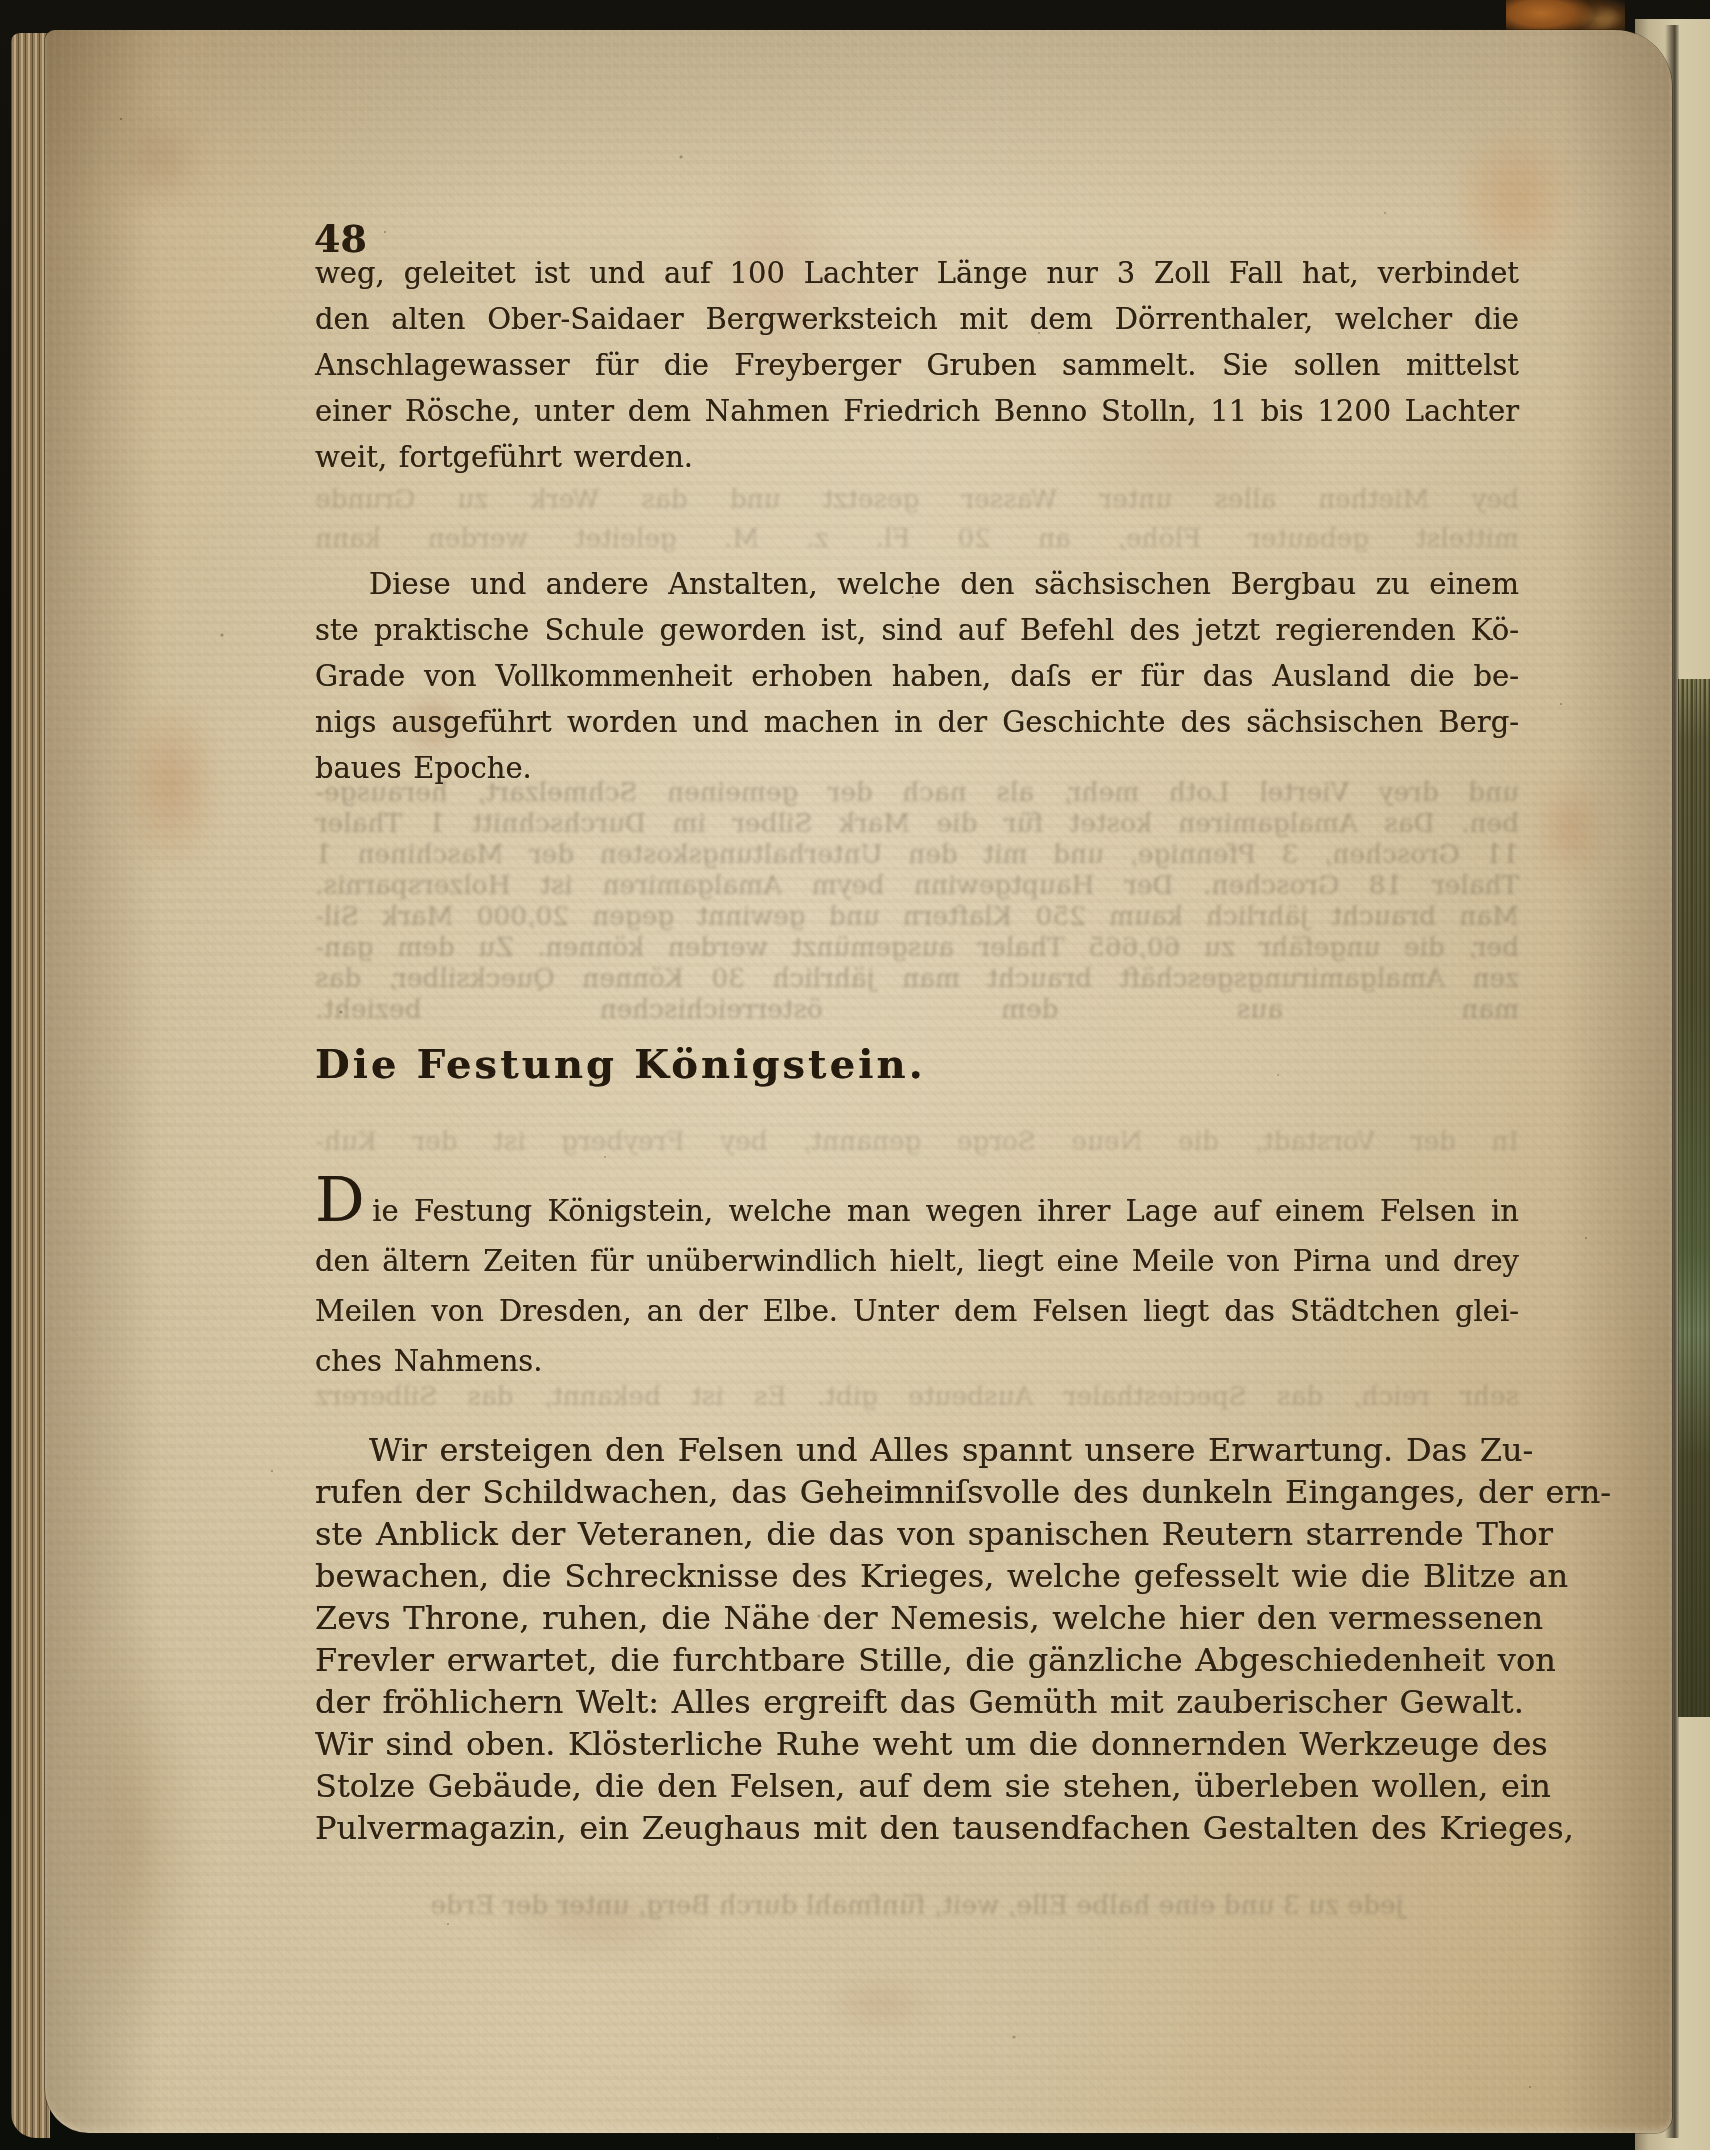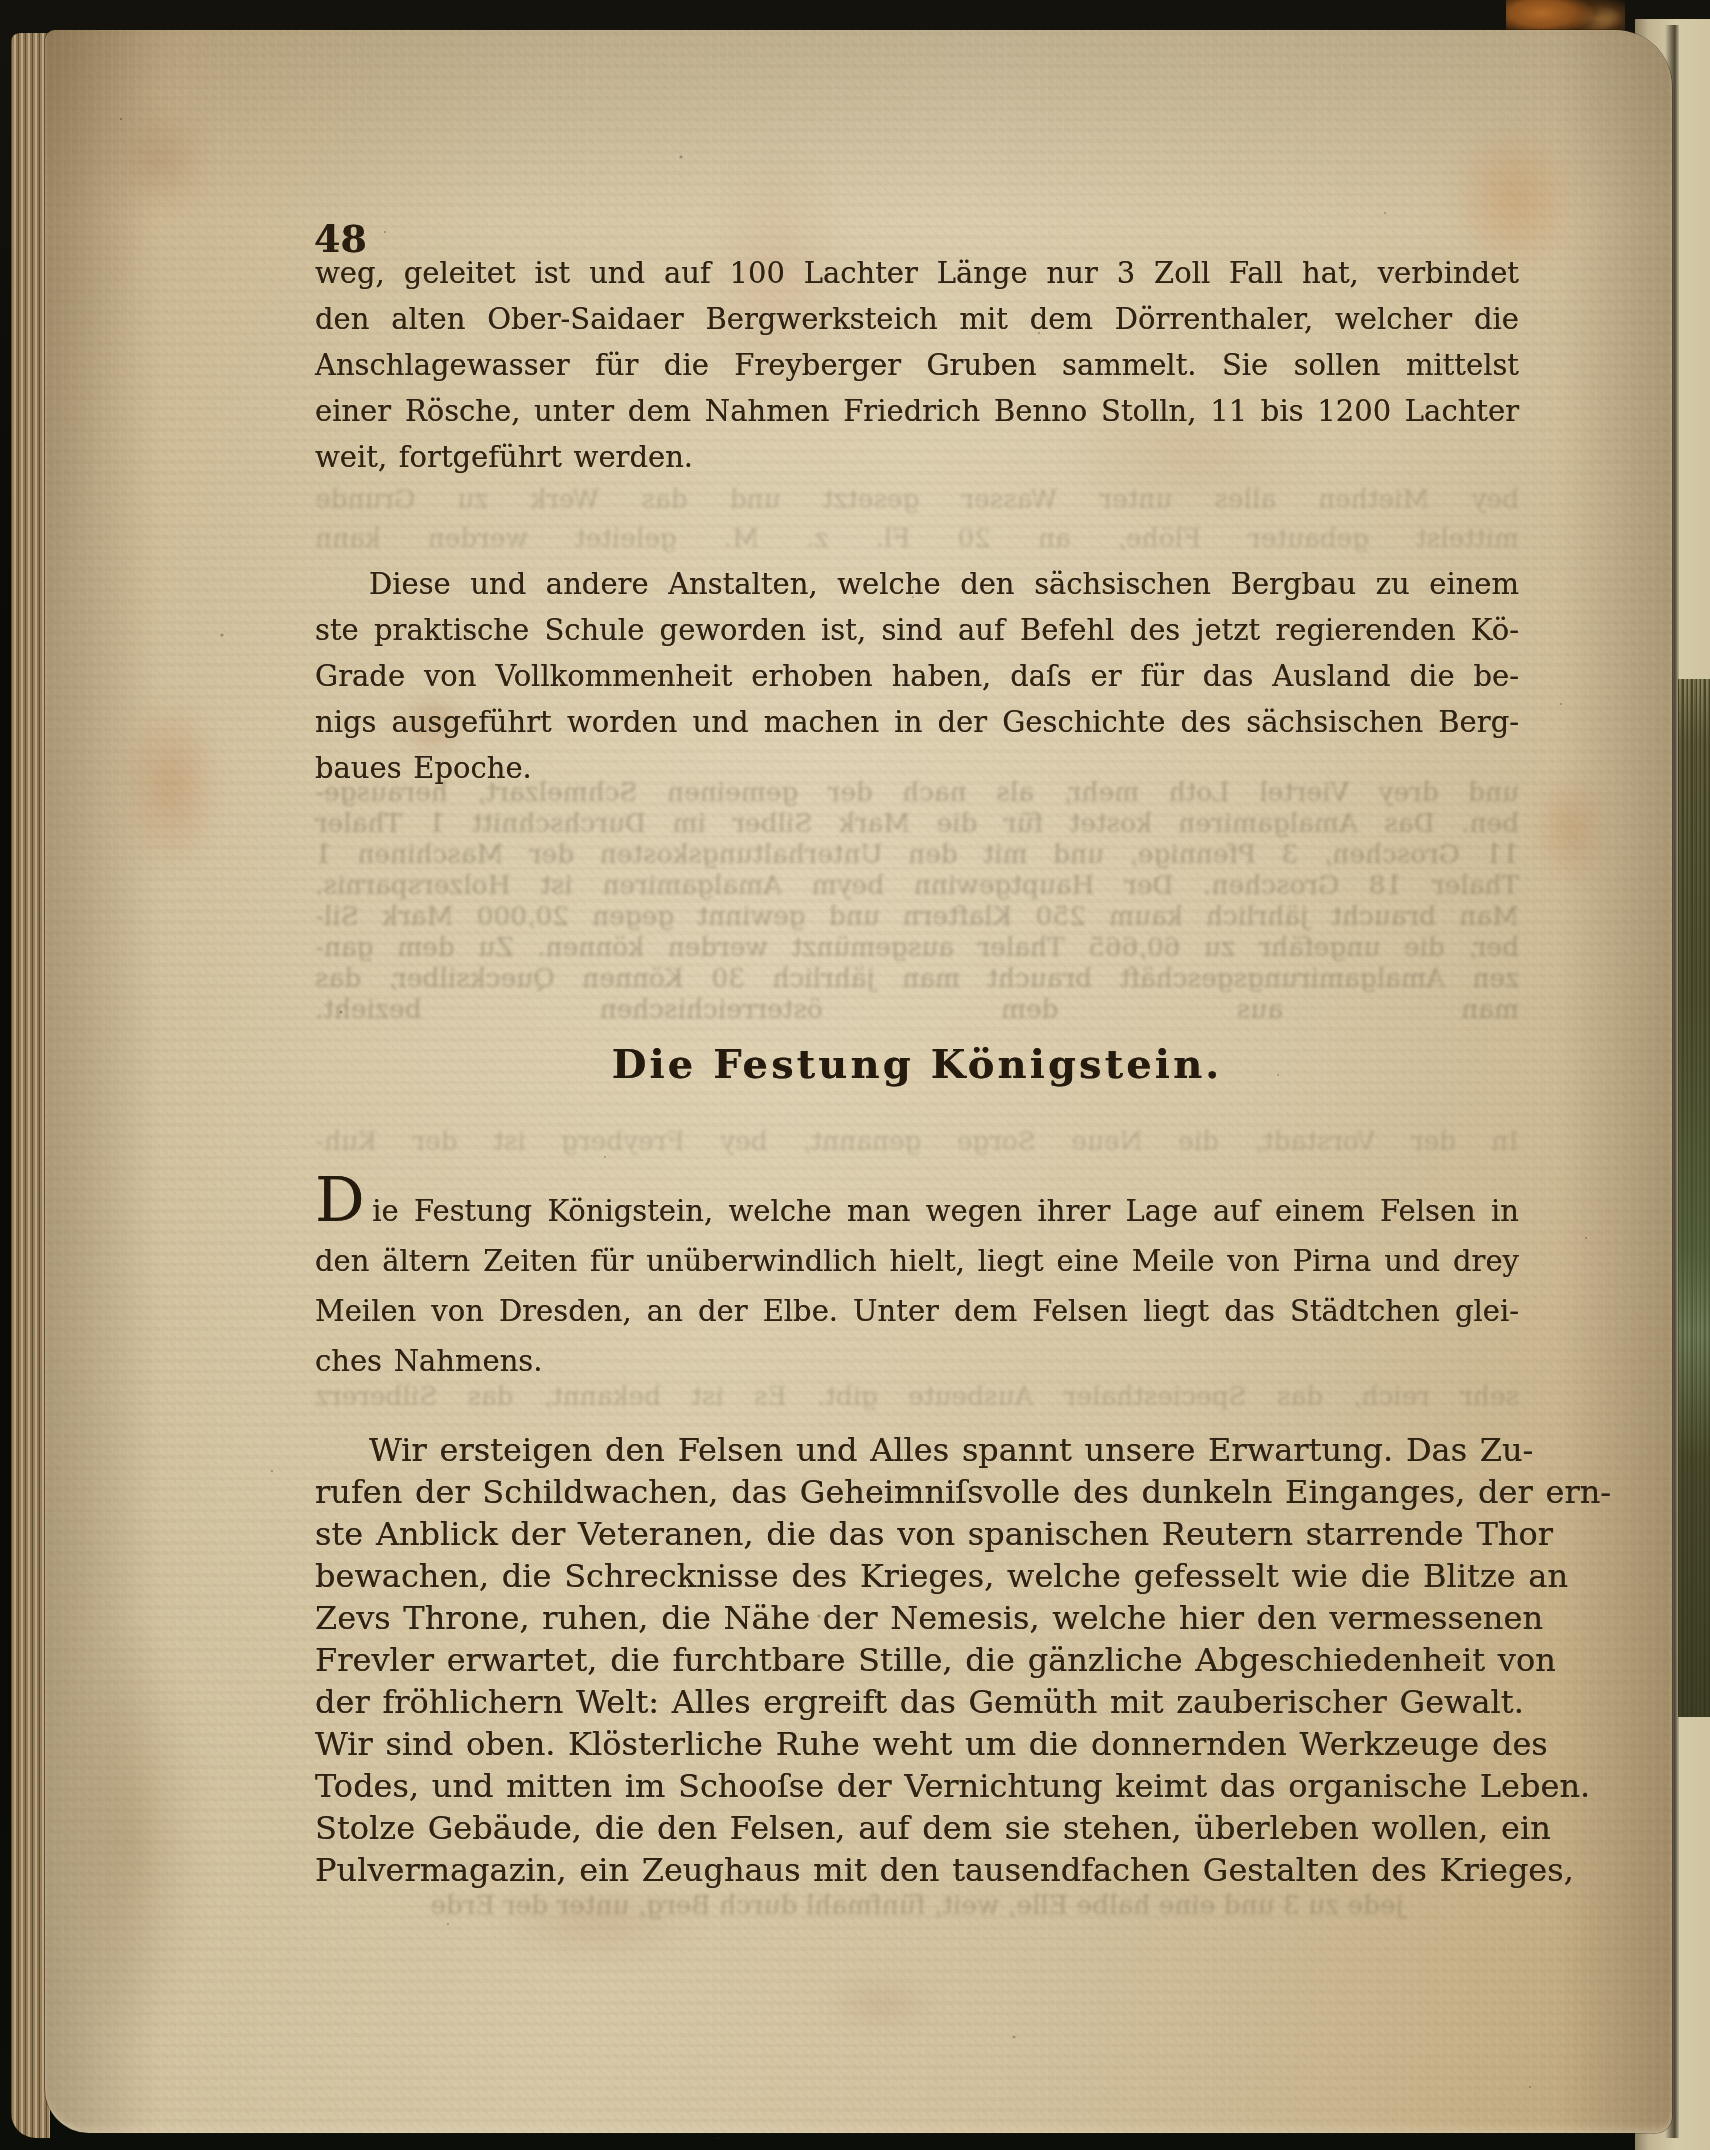--- a/index.html
+++ b/index.html
@@ -43,21 +43,21 @@
     text-shadow:0 0 0.6px rgba(42,30,16,.7);}
   .para{position:absolute;left:0;width:1204px;}
   .line{font-size:29px;line-height:46px;white-space:nowrap;text-align:justify;text-align-last:justify;
     text-shadow:0 0 0.6px rgba(46,33,20,.65);word-spacing:2.5px;}
   .line.last{text-align-last:left;}
   .line.indent{text-indent:54px;}
   #p1{top:220px;} #p2{top:531px;} #p3{top:1156px;} #p4{top:1399px;}
   #p3 .line{line-height:50px;}
   #p4 .line{line-height:42px;font-size:32px;}
   .dropcap{font-size:62px;line-height:0;margin-right:6.3px;letter-spacing:1.3px;color:#241a0d;}
-  .heading{position:absolute;left:0;top:1004px;width:1204px;margin:0;text-align:center;
+  .heading{position:absolute;left:0;top:1004px;width:1204px;margin:0;text-align:left;
     font-size:40px;font-weight:700;letter-spacing:3.1px;color:#241a0d;line-height:60px;
     text-shadow:0 0 0.6px rgba(36,26,13,.7);}
   
   .bleed{position:absolute;left:0;width:1204px;transform:scaleX(-1);filter:blur(1.4px);
     color:#6d5f49;opacity:.42;pointer-events:none;}
   .bleed .bline{font-size:26.4px;line-height:31px;white-space:nowrap;overflow:hidden;text-align:justify;text-align-last:justify;}
   #bleedA{top:449px;opacity:.30;} #bleedA .bline{line-height:39px;}
   #bleedB{top:746px;}
   #bleedC{top:1095px;opacity:.28;}
   #bleedD{top:1350px;opacity:.30;}
@@ -152,20 +152,19 @@
         </section>
       <section class="para" id="p4">
           <div class="line indent">Wir ersteigen den Felsen und Alles spannt unsere Erwartung. Das Zu-</div>
           <div class="line">rufen der Schildwachen, das Geheimniſsvolle des dunkeln Einganges, der ern-</div>
           <div class="line">ste Anblick der Veteranen, die das von spanischen Reutern starrende Thor</div>
           <div class="line">bewachen, die Schrecknisse des Krieges, welche gefesselt wie die Blitze an</div>
           <div class="line">Zevs Throne, ruhen, die Nähe der Nemesis, welche hier den vermessenen</div>
           <div class="line">Frevler erwartet, die furchtbare Stille, die gänzliche Abgeschiedenheit von</div>
           <div class="line">der fröhlichern Welt: Alles ergreift das Gemüth mit zauberischer Gewalt.</div>
           <div class="line">Wir sind oben. Klösterliche Ruhe weht um die donnernden Werkzeuge des</div>
-          <div class="line">Todes, und mitten im Schooſse der Vernichtung keimt das organische Leben.</div>
           <div class="line">Stolze Gebäude, die den Felsen, auf dem sie stehen, überleben wollen, ein</div>
           <div class="line last">Pulvermagazin, ein Zeughaus mit den tausendfachen Gestalten des Krieges,</div>
         </section>
     </div>
   </div>
 
 </div>
 
 </body></html>

